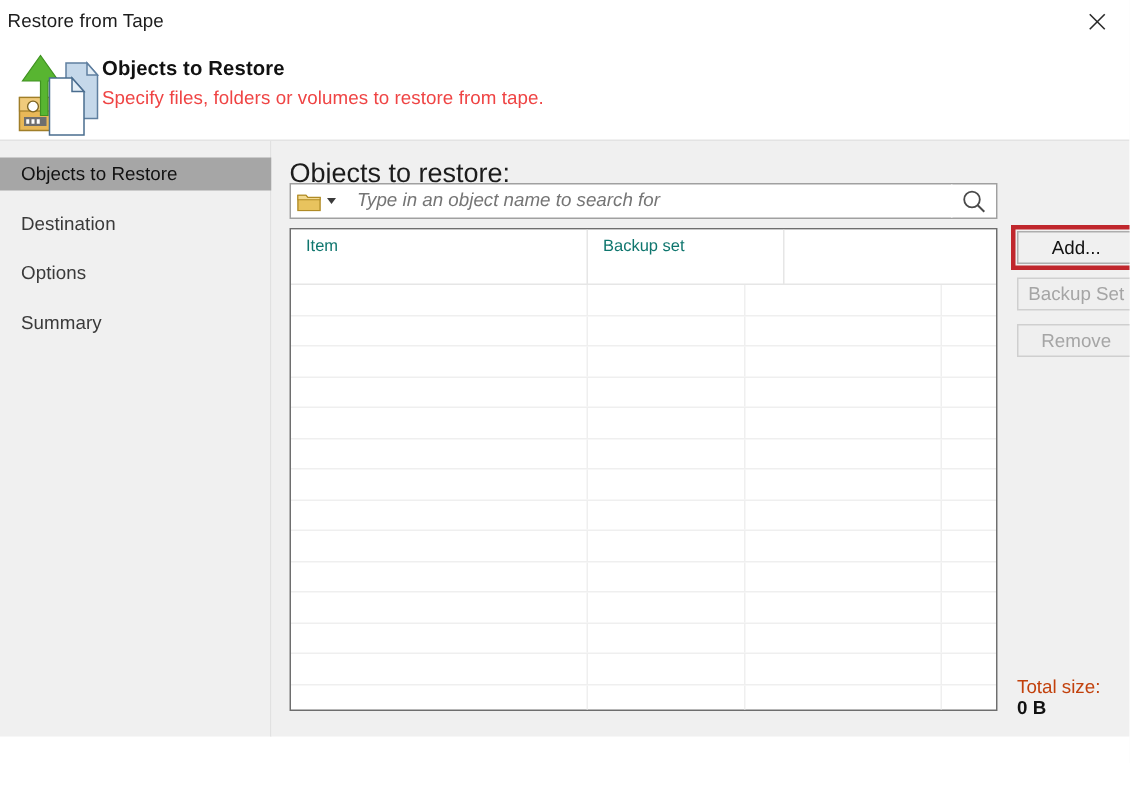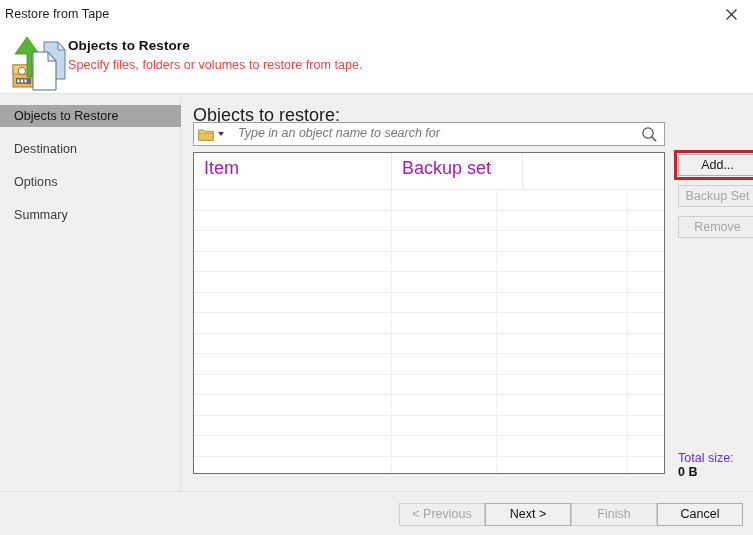--- a/index.html
+++ b/index.html
@@ -149,21 +149,21 @@
   }
   .thead {
     position: relative;
     height: 37px;
     background: #ffffff;
     border-bottom: 1px solid #e6e6e6;
     display: flex;
   }
   .th {
     position: relative;
-    font-size: 18px; color: #a21caf;
+    font-size: 11px; color: #0f766e;
     padding: 5px 0 4px 10px;
     border-right: 1px solid #e6e6e6;
     height: 37px;
     cursor: default;
     overflow: hidden;
     white-space: nowrap;
   }
   .th.c0 { width: 198px; }
   .th.c1 { width: 105px; }
   .th.c2 { width: 131px; }
@@ -210,21 +210,21 @@
   .add-highlight {
     position: absolute;
     left: 493px; top: 56px;
     width: 87px; height: 30px;
     border: 3px solid #c0272d;
     background: transparent;
     pointer-events: none;
   }
   .totals-label {
     position: absolute; left: 497px; top: 357px;
-    font-size: 12.5px; color: #6d28d9; white-space: nowrap;
+    font-size: 12.5px; color: #c2410c; white-space: nowrap;
   }
   .totals-value {
     position: absolute; left: 497px; top: 371px;
     font-size: 12.5px; font-weight: bold; color: #111111;
   }
 
   
   .footer {
     position: absolute; left: 0; top: 491px;
     width: 753px; height: 44px;
@@ -408,20 +408,14 @@
     <button class="btn side-btn" style="top:60px">Add...</button>
     <div class="add-highlight"></div>
 
     <button class="btn side-btn disabled" style="top:91px">Backup Set</button>
     <button class="btn side-btn disabled" style="top:122px">Remove</button>
 
     <div class="totals-label">Total size:</div>
     <div class="totals-value">0 B</div>
   </div>
 
-  <div class="footer">
-    <button class="btn foot-btn disabled" style="left:399px">&lt; Previous</button>
-    <button class="btn foot-btn" style="left:485px">Next &gt;</button>
-    <button class="btn foot-btn disabled" style="left:571px">Finish</button>
-    <button class="btn foot-btn" style="left:657px">Cancel</button>
-  </div>
 
 </div>
 
 </body></html>

